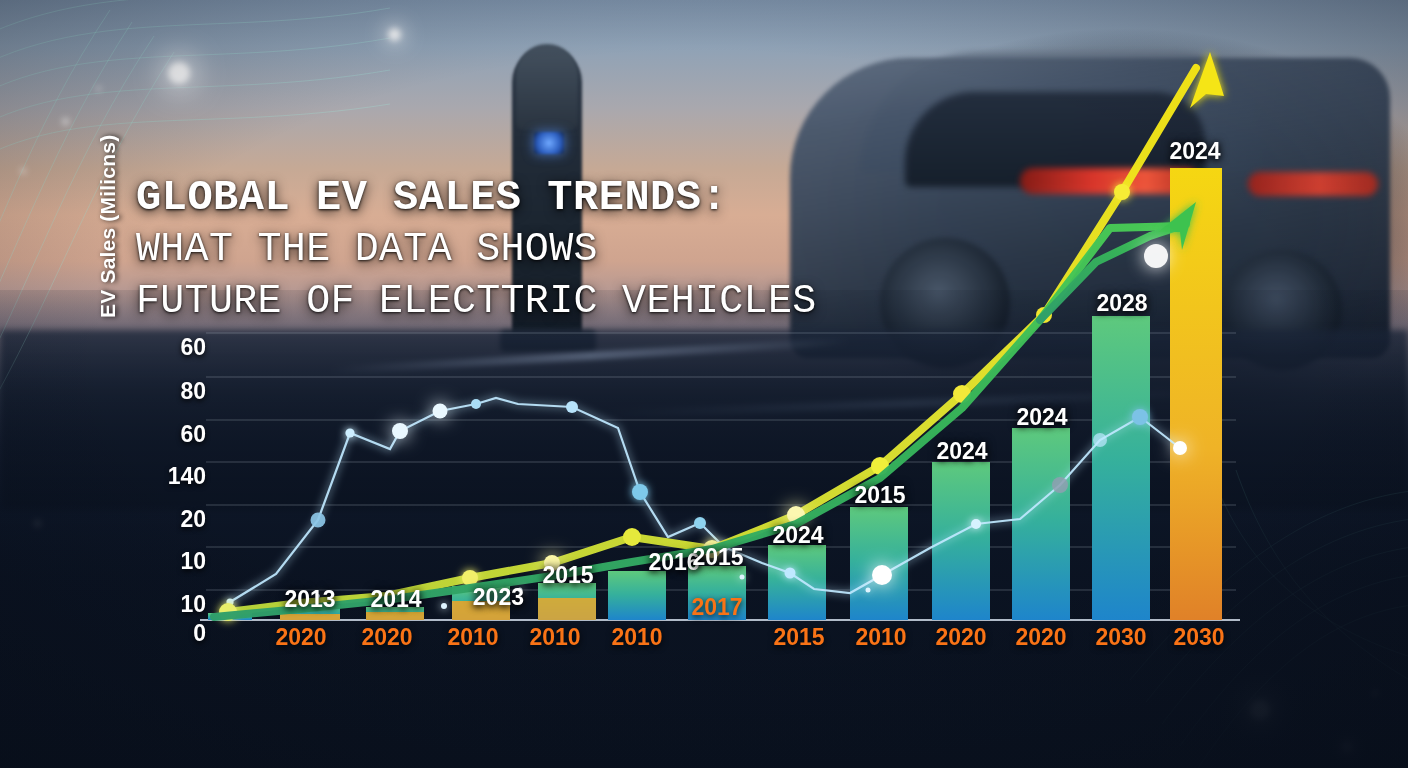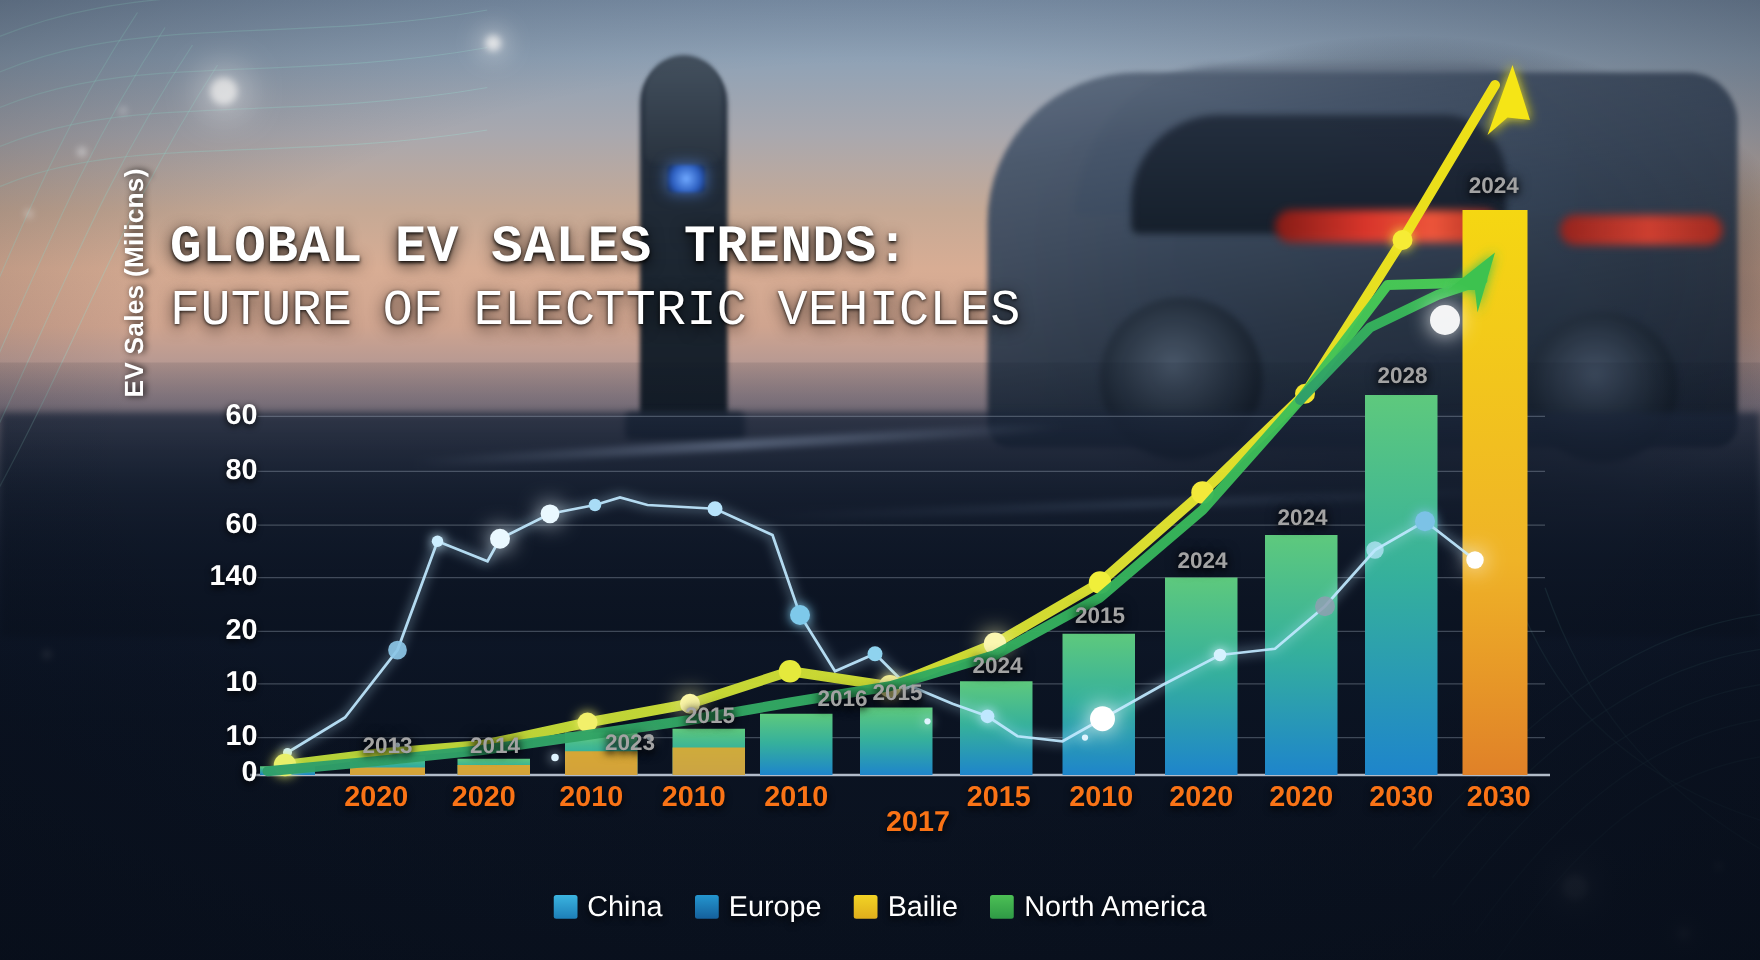--- a/index.html
+++ b/index.html
@@ -57,27 +57,27 @@
 
   .bokeh{position:absolute;border-radius:50%;background:#fff;filter:blur(3px);}
   .wave{position:absolute;pointer-events:none;}
 
   
   #chart{position:absolute;inset:0;}
   .ylabel{position:absolute;left:96px;top:318px;width:300px;color:#fff;font-size:21px;font-weight:700;
     transform:rotate(-90deg);transform-origin:0 0;white-space:nowrap;
     text-shadow:0 2px 5px rgba(0,0,0,.85);letter-spacing:.2px;}
   .ytick{position:absolute;right:0;color:#fff;font-size:23px;font-weight:600;text-align:right;
-    text-shadow:0 2px 5px rgba(0,0,0,.9);}
+    text-shadow:0 2px 5px rgba(0,0,0,.9);margin-top:16px;}
   .yticks{position:absolute;left:120px;top:0;width:86px;height:768px;}
   .xtick{position:absolute;color:#f97316;font-size:23px;font-weight:600;text-align:center;
     text-shadow:0 2px 6px rgba(0,0,0,.9);}
   .xlabel{position:absolute;left:0;top:662px;width:1408px;text-align:center;color:#fff;font-size:25px;font-weight:700;
     text-shadow:0 2px 6px rgba(0,0,0,.9);}
-  .barlabel{position:absolute;color:#a3a3a3;font-size:18px;font-weight:600;text-align:center;
+  .barlabel{position:absolute;color:#ffffff;font-size:23px;font-weight:600;text-align:center;
     text-shadow:0 2px 6px rgba(0,0,0,.95),0 0 10px rgba(0,0,0,.7);}
 
   
   .title-wrap{position:absolute;left:136px;top:172px;font-family:Liberation Mono, monospace;}
   .t1{color:#fff;font-size:42px;font-weight:800;letter-spacing:.5px;line-height:52px;
     text-shadow:0 3px 12px rgba(0,0,0,.8),0 1px 3px rgba(0,0,0,.9);}
   .t2,.t3{color:#fff;font-size:40px;font-weight:400;letter-spacing:.3px;line-height:52px;
     text-shadow:0 3px 12px rgba(0,0,0,.8),0 1px 3px rgba(0,0,0,.9);}
 
   
@@ -144,20 +144,21 @@
   <div class="bokeh" style="left:1250px;top:700px;width:20px;height:20px;opacity:.9;box-shadow:0 0 24px 9px rgba(255,255,255,.5);"></div>
   <div class="bokeh" style="left:1342px;top:742px;width:10px;height:10px;opacity:.75;box-shadow:0 0 14px 5px rgba(255,255,255,.4);"></div>
   <div class="bokeh" style="left:1372px;top:690px;width:6px;height:6px;opacity:.6;"></div>
   <div class="bokeh" style="left:34px;top:520px;width:7px;height:7px;opacity:.5;"></div>
 
   <div class="lower-dark"></div>
   <div class="vign"></div>
 
   <div class="title-wrap">
     <div class="t1">GLOBAL EV SALES TRENDS:</div>
+    <div class="t2">WHAT THE DATA SHOWS</div>
     <div class="t3">FUTURE OF ELECTTRIC VEHICLES</div>
   </div>
 
   <svg id="chart" viewBox="0 0 1408 768">
     <defs>
       <linearGradient id="gBar" x1="0" y1="0" x2="0" y2="1">
         <stop offset="0%" stop-color="#5ec97d"></stop>
         <stop offset="48%" stop-color="#35b09c"></stop>
         <stop offset="100%" stop-color="#1e85cb"></stop>
       </linearGradient>
@@ -300,41 +301,23 @@
   <div class="barlabel" style="left:920px;top:438px;width:84px;">2024</div>
   <div class="barlabel" style="left:1000px;top:404px;width:84px;">2024</div>
   <div class="barlabel" style="left:1080px;top:290px;width:84px;">2028</div>
   <div class="barlabel" style="left:1152px;top:138px;width:86px;">2024</div>
 
   <div class="xtick" style="left:258px;top:624px;width:86px;">2020</div>
   <div class="xtick" style="left:344px;top:624px;width:86px;">2020</div>
   <div class="xtick" style="left:430px;top:624px;width:86px;">2010</div>
   <div class="xtick" style="left:512px;top:624px;width:86px;">2010</div>
   <div class="xtick" style="left:594px;top:624px;width:86px;">2010</div>
-  <div class="xtick" style="left:674px;top:644px;width:86px;text-align:right;">2017</div>
+  <div class="xtick" style="left:674px;top:594px;width:86px;">2017</div>
   <div class="xtick" style="left:756px;top:624px;width:86px;">2015</div>
   <div class="xtick" style="left:838px;top:624px;width:86px;">2010</div>
   <div class="xtick" style="left:918px;top:624px;width:86px;">2020</div>
   <div class="xtick" style="left:998px;top:624px;width:86px;">2020</div>
   <div class="xtick" style="left:1078px;top:624px;width:86px;">2030</div>
   <div class="xtick" style="left:1156px;top:624px;width:86px;">2030</div>
 
 
-  <div class="legend">
-    <div class="lg-item">
-      <span class="lg-sw" style="background:linear-gradient(180deg,#3bb4e0,#1d7fb8);"></span>
-      <span class="lg-tx">China</span>
-    </div>
-    <div class="lg-item">
-      <span class="lg-sw" style="background:linear-gradient(180deg,#2496cf,#15609c);"></span>
-      <span class="lg-tx">Europe</span>
-    </div>
-    <div class="lg-item">
-      <span class="lg-sw" style="background:linear-gradient(180deg,#f2d325,#dfae1c);"></span>
-      <span class="lg-tx">Bailie</span>
-    </div>
-    <div class="lg-item">
-      <span class="lg-sw" style="background:linear-gradient(180deg,#4cc055,#2f9a46);"></span>
-      <span class="lg-tx">North America</span>
-    </div>
-  </div>
 
 </div>
 
 </body></html>

